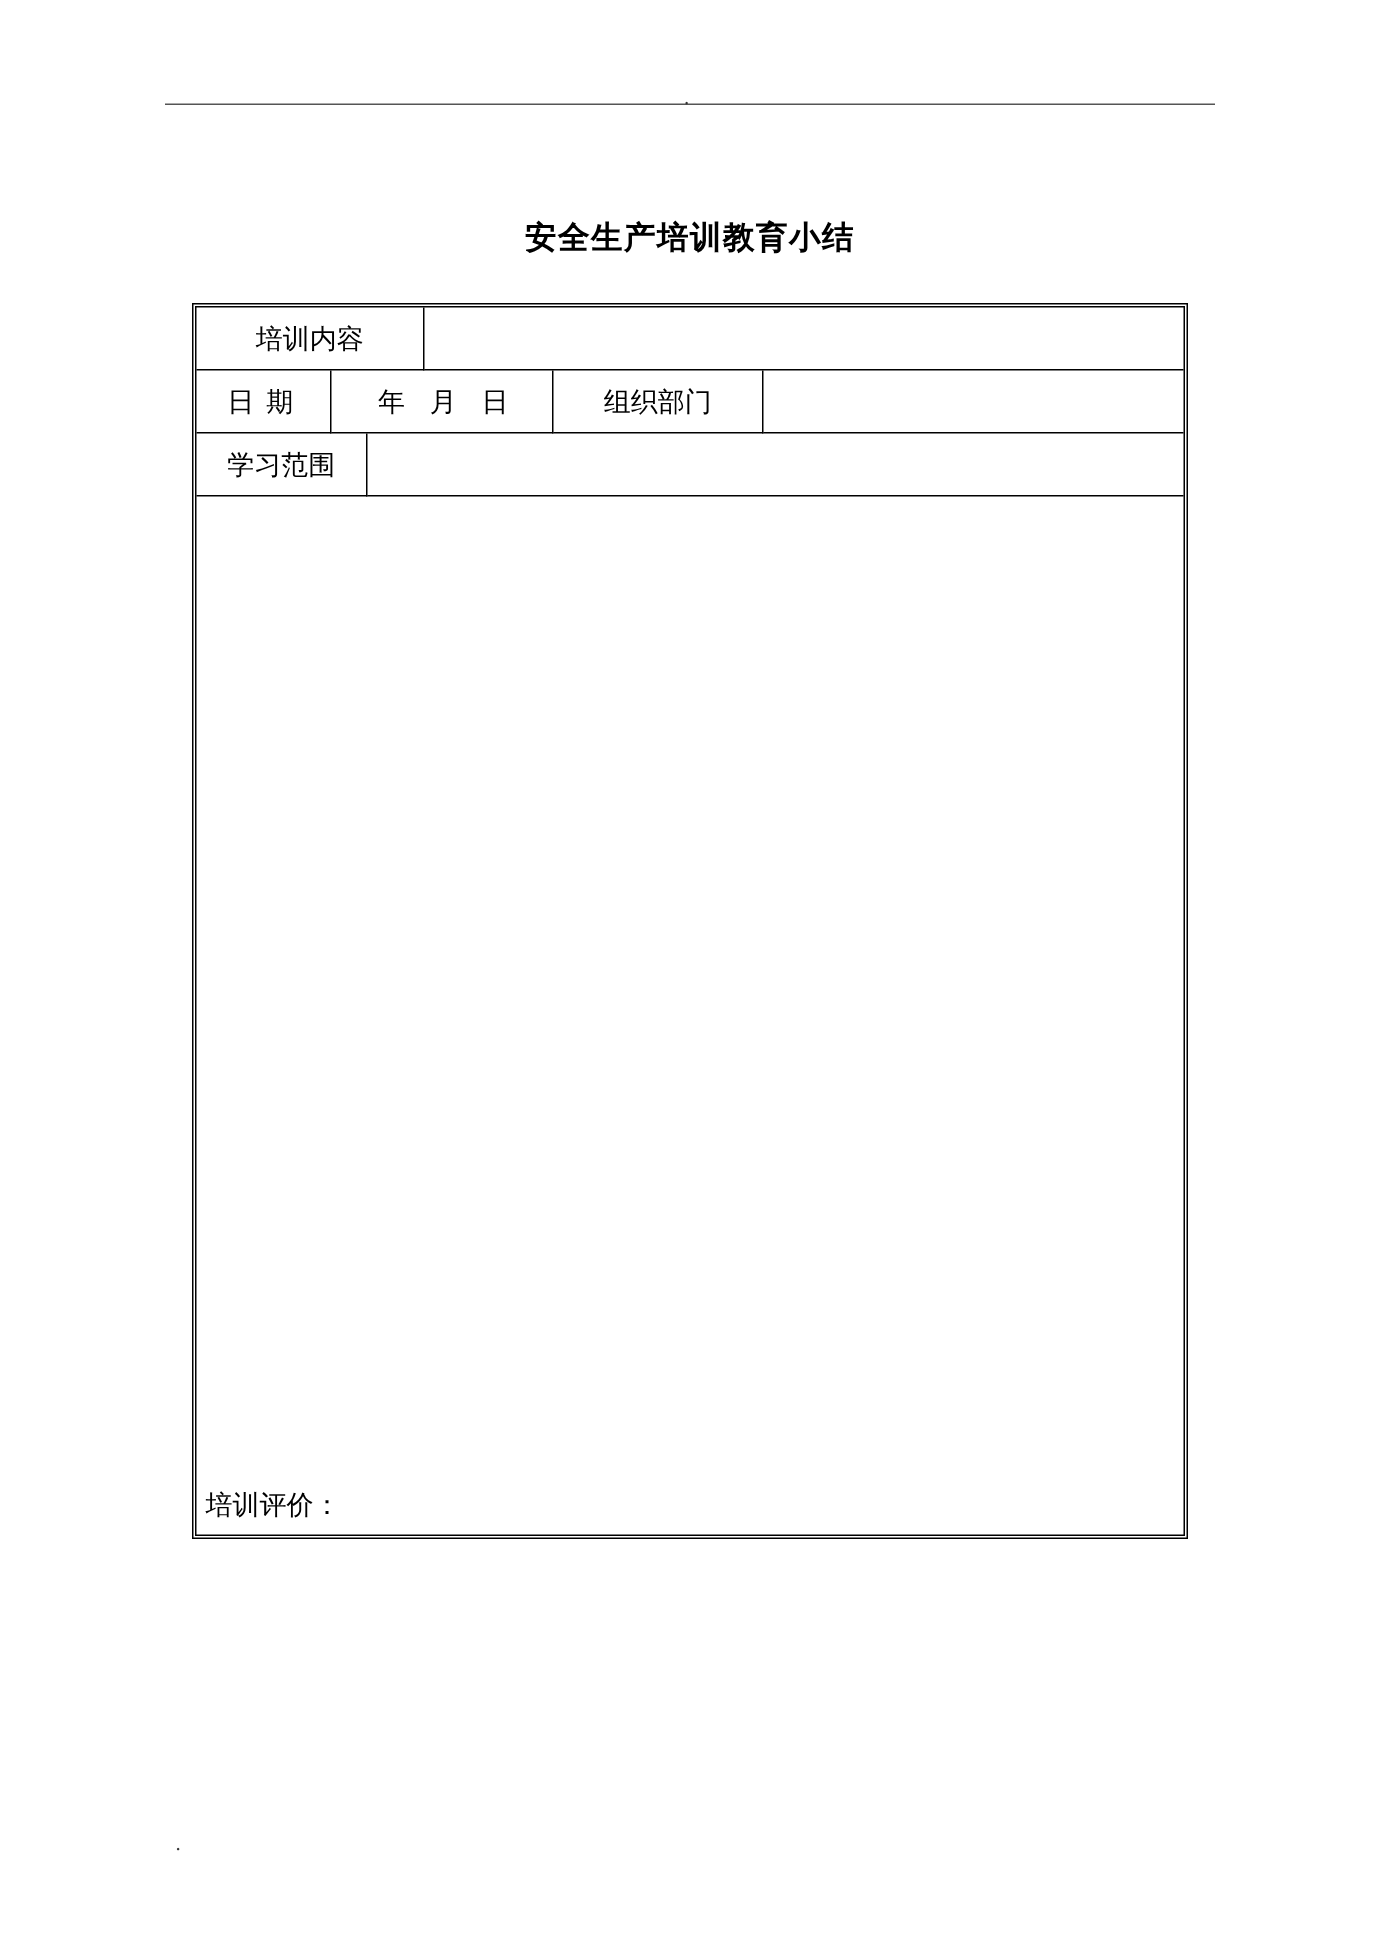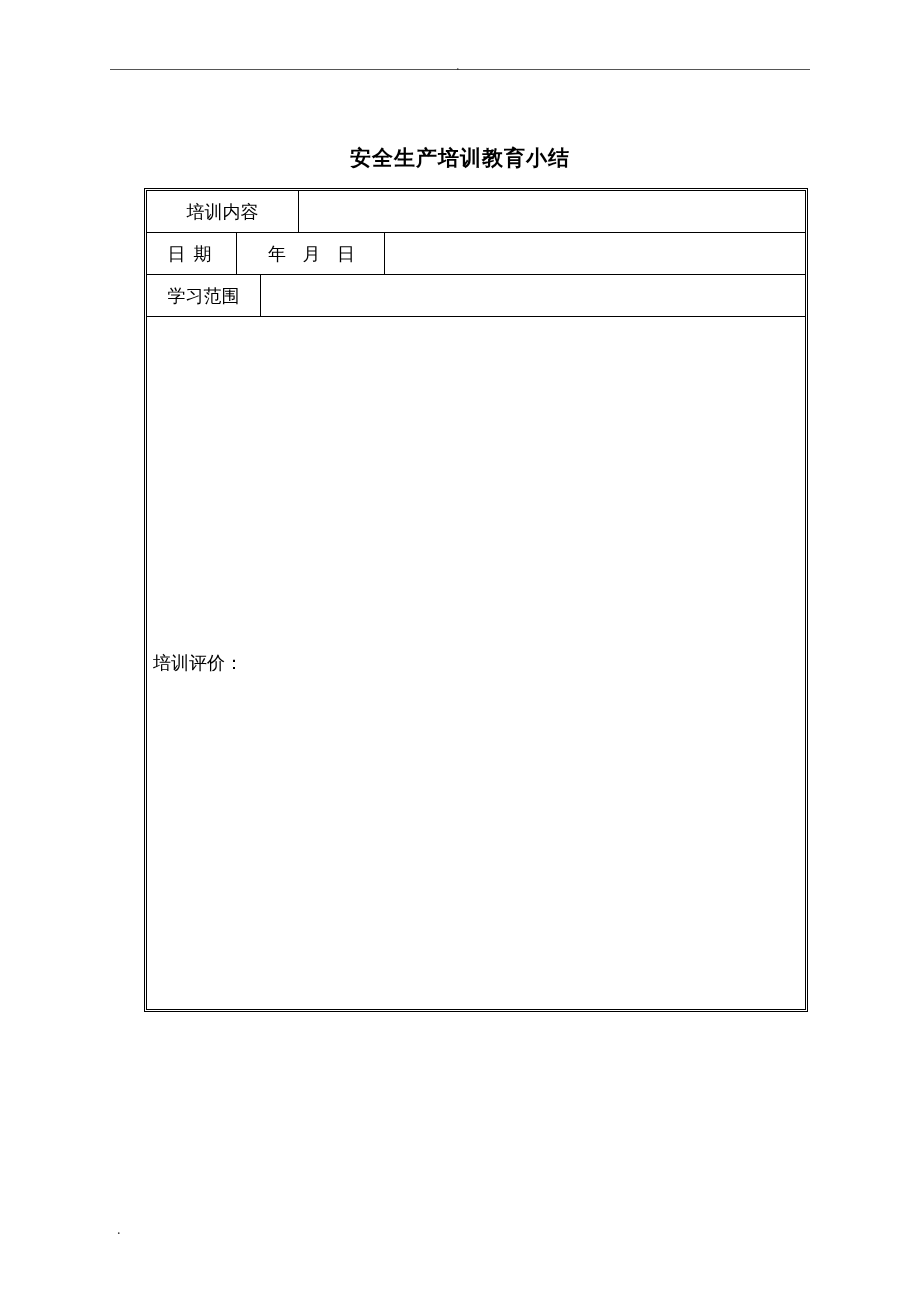--- a/index.html
+++ b/index.html
@@ -30,26 +30,25 @@
       top: 144px;
       left: 0;
       width: 100%;
       text-align: center;
       font-size: 21px;
       font-weight: bold;
       letter-spacing: 1px;
     }
     .form-wrap {
       position: absolute;
-      top: 188px;
+      top: 202px;
       left: 128px;
       width: 664px;
       height: 824px;
       border: 3px double #000;
-      margin-left: 16px;
     }
     .row {
       display: flex;
       align-items: stretch;
       font-size: 18px;
     }
     .row .cell {
       border-right: 1px solid #000;
       border-bottom: 1px solid #000;
       display: flex;
@@ -65,21 +64,21 @@
     .row2 .c2 { width: 148px; justify-content: flex-end; letter-spacing: 6px; padding-right: 23px; }
     .row2 .c3 { width: 140px; justify-content: center; }
     .row2 .c4 { flex: 1; }
     .row3 { height: 42px; justify-content: flex-end; }
     .row3 .c1 { width: 114px; justify-content: center; }
     .row3 .c2 { flex: 1; }
     .row4 {
       height: 692px;
       font-size: 18px;
       padding: 8px 6px;
-      align-items: center;
+      align-items: flex-end;
     }
     .dot-bottom {
       position: absolute;
       top: 1222px;
       left: 117px;
       font-size: 14px;
       color: #333;
     }
   </style>
 </head>
@@ -91,20 +90,21 @@
 <div class="title">安全生产培训教育小结</div>
 
 <div class="form-wrap">
   <div class="row row1">
     <div class="cell c1">培训内容</div>
     <div class="cell c2"></div>
   </div>
   <div class="row row2">
     <div class="cell c1">日期</div>
     <div class="cell c2">年 月 日</div>
+    <div class="cell c3">组织部门</div>
     <div class="cell c4"></div>
   </div>
   <div class="row row3">
     <div class="cell c1">学习范围</div>
     <div class="cell c2"></div>
   </div>
   <div class="row row4">
     <span>培训评价：</span>
   </div>
 </div>

